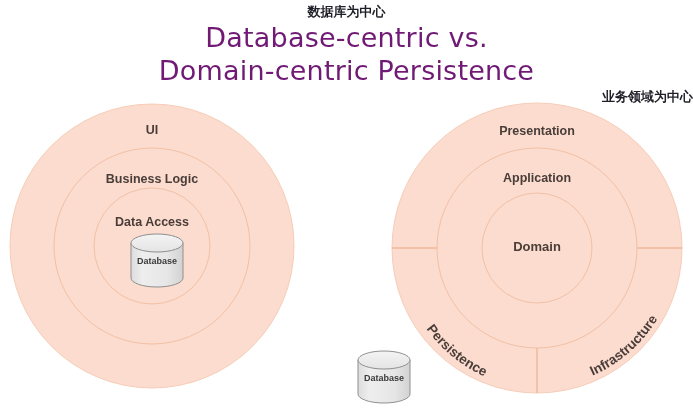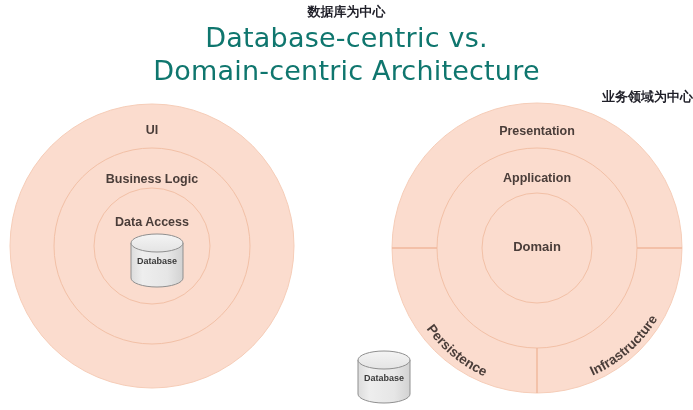--- a/index.html
+++ b/index.html
@@ -41,21 +41,21 @@
     text-align: right;
   }
   #title {
     position: absolute;
     left: 0; right: 0;
     top: 22px;
     text-align: center;
     font-family: "DejaVu Sans", "Liberation Sans", sans-serif;
     font-size: 27px;
     font-weight: 400;
-    color: #0f766e;
+    color: #701a75;
     line-height: 1.22;
     letter-spacing: 0.2px;
   }
   #title .line { display: block; }
 
   svg#diagram {
     position: absolute;
     left: 0;
     top: 0;
   }
@@ -83,21 +83,21 @@
 </style>
 </head>
 <body>
 
 <div id="stage">
 
   <div class="cn-annot" id="cn-top">数据库为中心</div>
 
   <div id="title">
     <span class="line">Database-centric vs.</span>
-    <span class="line">Domain-centric Architecture</span>
+    <span class="line">Domain-centric Persistence</span>
   </div>
 
   <div class="cn-annot" id="cn-bottom">业务领域为中心</div>
 
   <svg id="diagram" width="693" height="410" viewBox="0 0 693 410">
     <defs>
       <linearGradient id="cylTop" x1="0" y1="0" x2="0" y2="1">
         <stop offset="0%" stop-color="#f4f4f4"></stop>
         <stop offset="100%" stop-color="#e4e4e4"></stop>
       </linearGradient>

